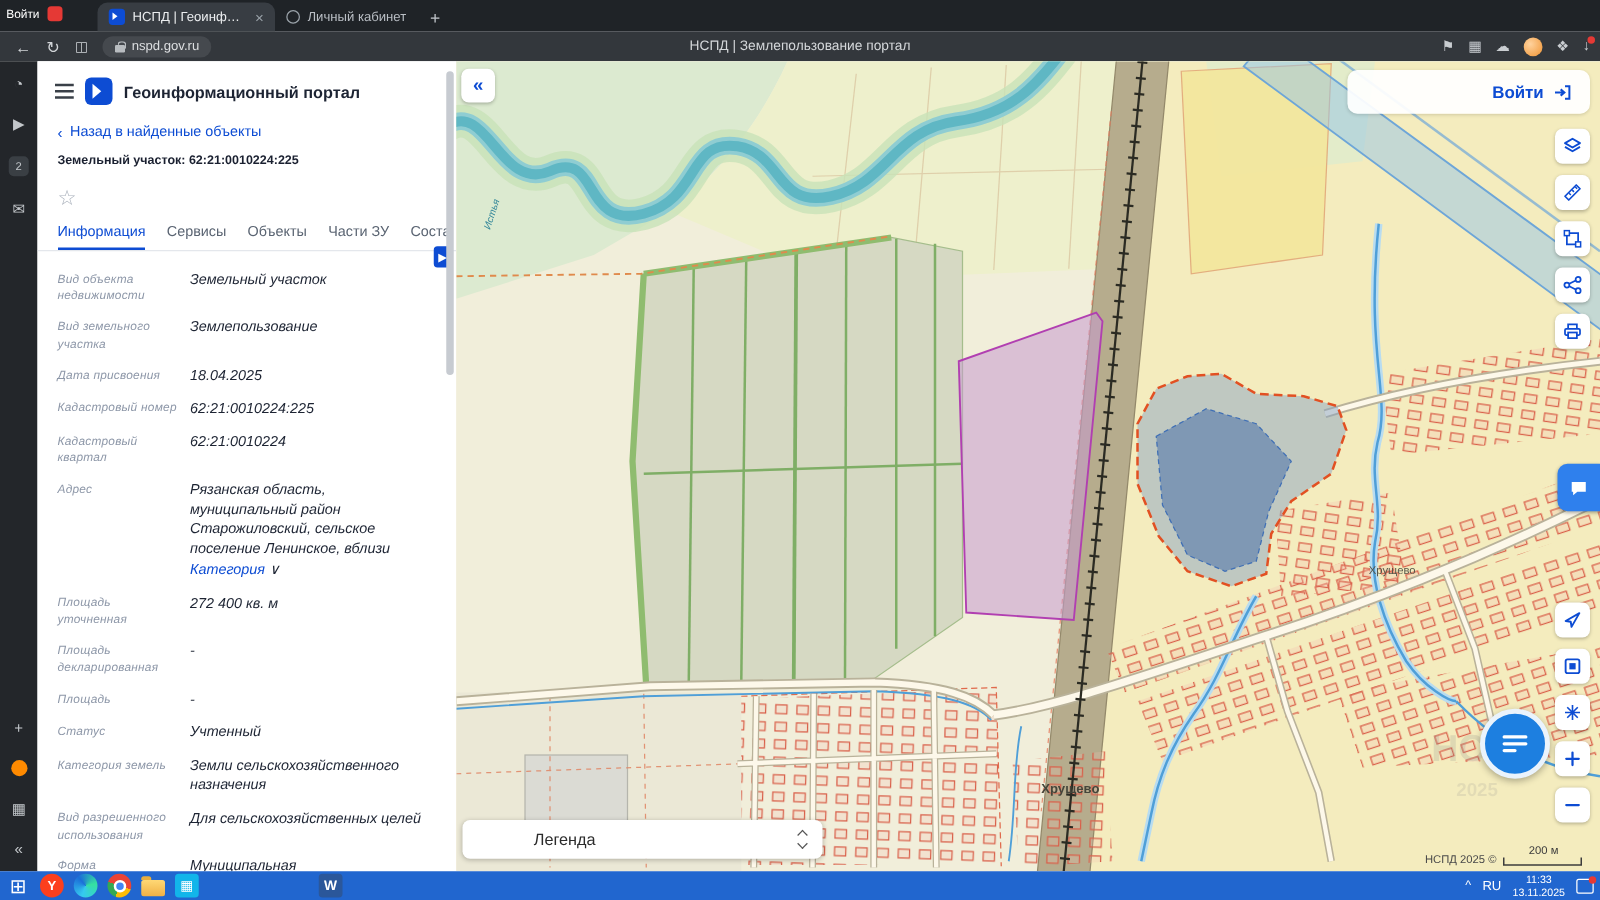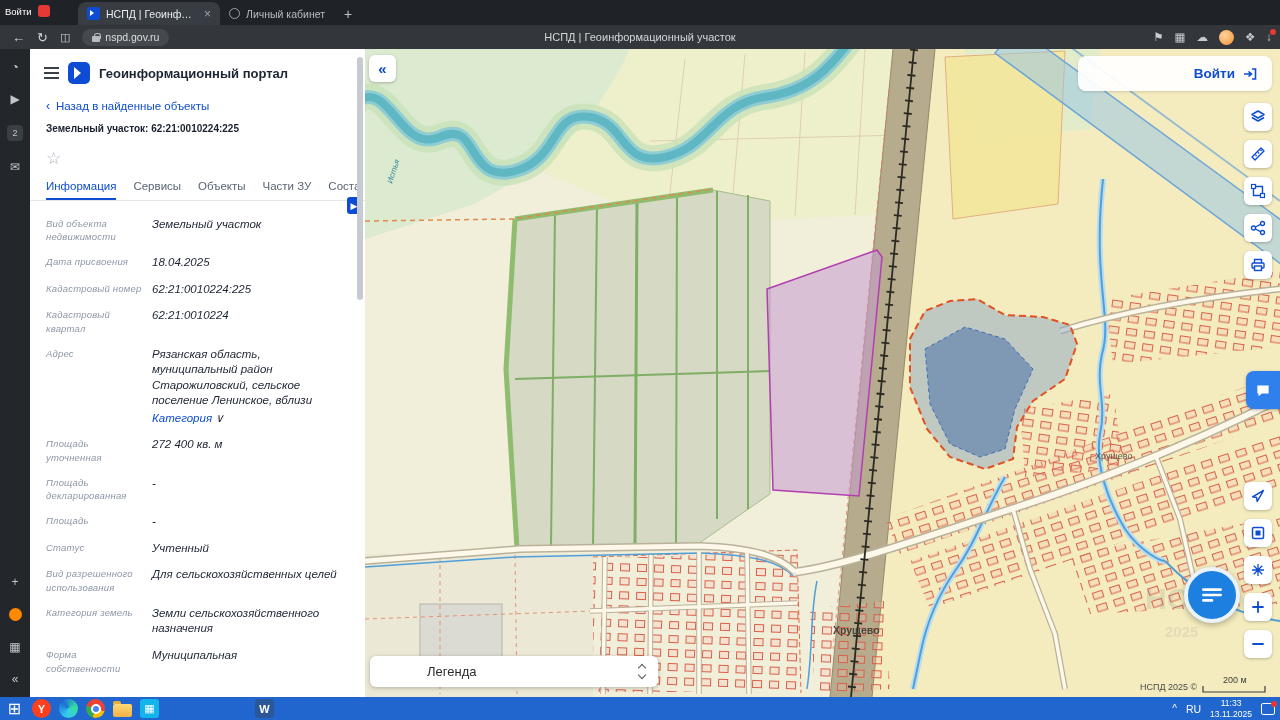--- a/index.html
+++ b/index.html
@@ -152,21 +152,21 @@
   </div>
 
   <div class="toolbar">
     <span class="navbtn">←</span>
     <span class="navbtn">↻</span>
     <span class="extglyph">◫</span>
     <div class="urlpill">
       <span class="lock"></span>
       <span>nspd.gov.ru</span>
     </div>
-    <span class="pagetitle">НСПД | Геоинформационный участок</span>
+    <span class="pagetitle">НСПД | Землепользование портал</span>
     <div class="tbright" id="tbicons">
         <span class="tbi">⚑</span>
         <span class="tbi">▦</span>
         <span class="tbi">☁</span>
         <span class="avatar"></span>
         <span class="tbi">❖</span>
         <span class="tbi">↓<span class="bdg"></span></span>
       </div>
   </div>
 
@@ -206,20 +206,26 @@
       </div>
     <button class="tabscroll">▶</button>
     <div class="fields" id="fields">
         <div class="frow">
           <div class="flabel">Вид объекта недвижимости</div>
           <div class="fvalue">
             <div>Земельный участок</div>
           </div>
         </div>
         <div class="frow">
+          <div class="flabel">Вид земельного участка</div>
+          <div class="fvalue">
+            <div>Землепользование</div>
+          </div>
+        </div>
+        <div class="frow">
           <div class="flabel">Дата присвоения</div>
           <div class="fvalue">
             <div>18.04.2025</div>
           </div>
         </div>
         <div class="frow">
           <div class="flabel">Кадастровый номер</div>
           <div class="fvalue">
             <div>62:21:0010224:225</div>
           </div>
@@ -252,29 +258,29 @@
             <div>-</div>
           </div>
         </div>
         <div class="frow">
           <div class="flabel">Статус</div>
           <div class="fvalue">
             <div>Учтенный</div>
           </div>
         </div>
         <div class="frow">
+          <div class="flabel">Категория земель</div>
+          <div class="fvalue">
+            <div>Земли сельскохозяйственного назначения</div>
+          </div>
+        </div>
+        <div class="frow">
           <div class="flabel">Вид разрешенного использования</div>
           <div class="fvalue">
             <div>Для сельскохозяйственных целей</div>
-          </div>
-        </div>
-        <div class="frow">
-          <div class="flabel">Категория земель</div>
-          <div class="fvalue">
-            <div>Земли сельскохозяйственного назначения</div>
           </div>
         </div>
         <div class="frow">
           <div class="flabel">Форма собственности</div>
           <div class="fvalue">
             <div>Муниципальная</div>
           </div>
         </div>
       </div>
     <div class="pscroll"></div>

